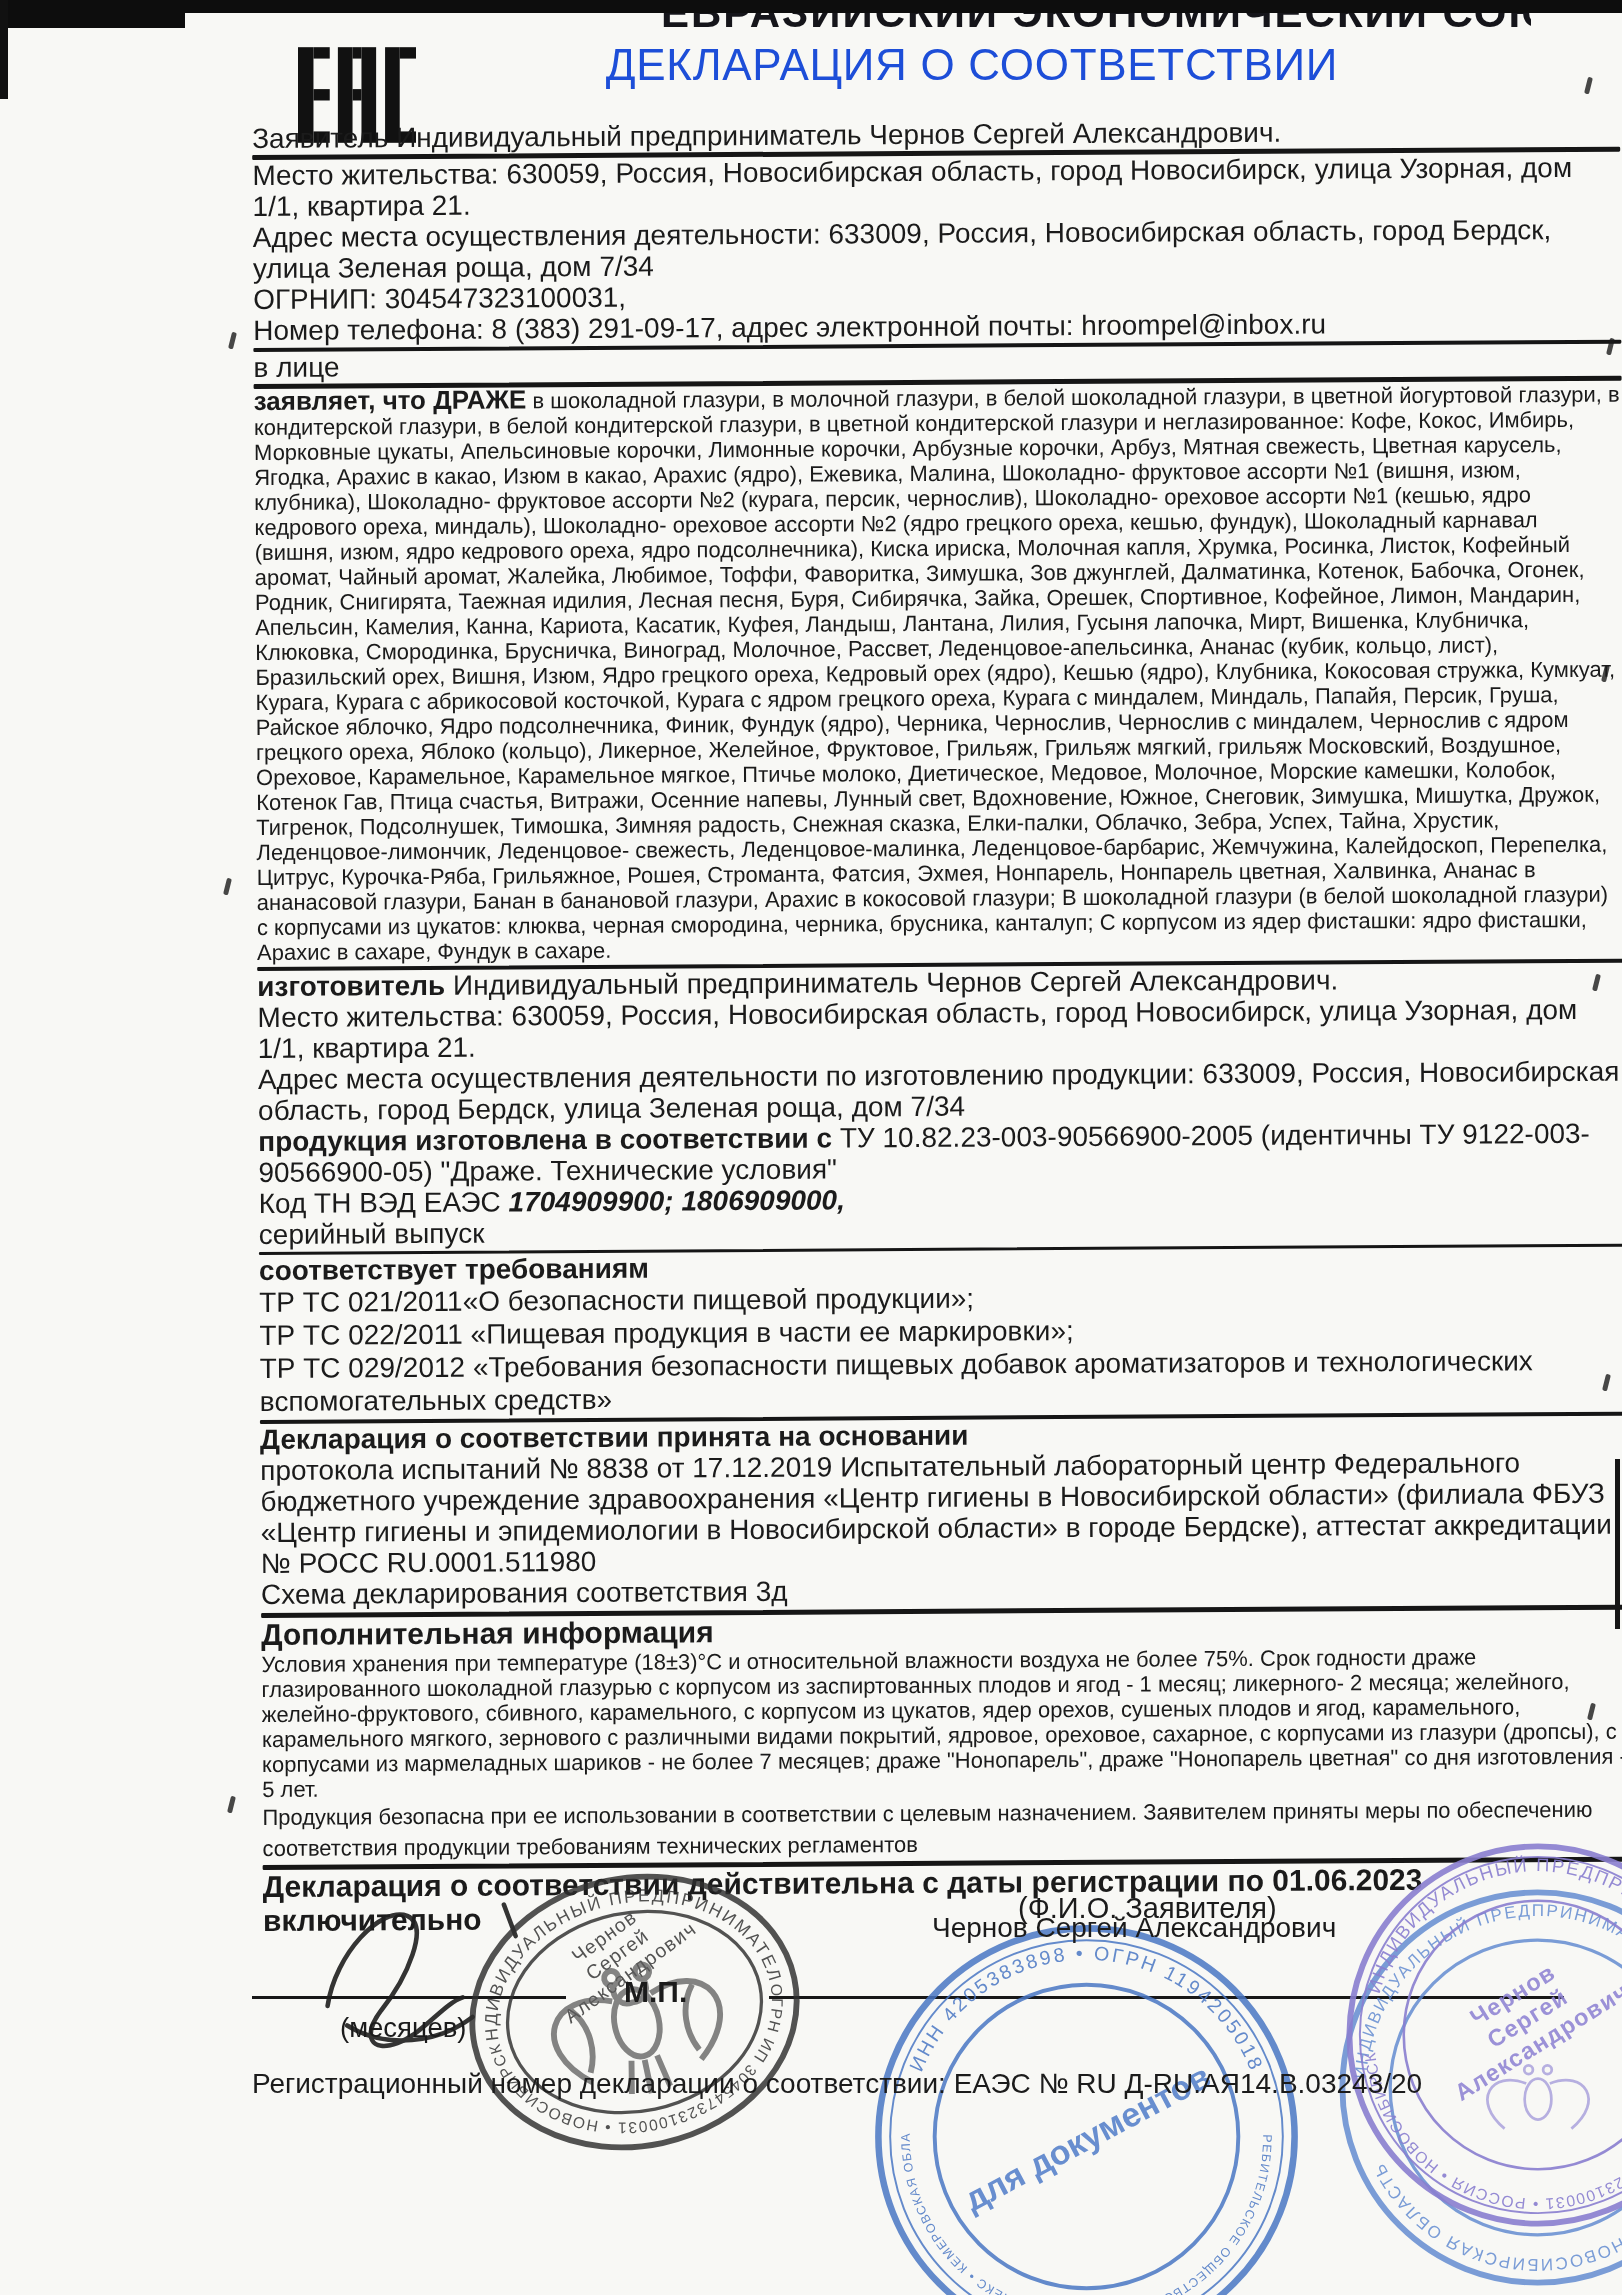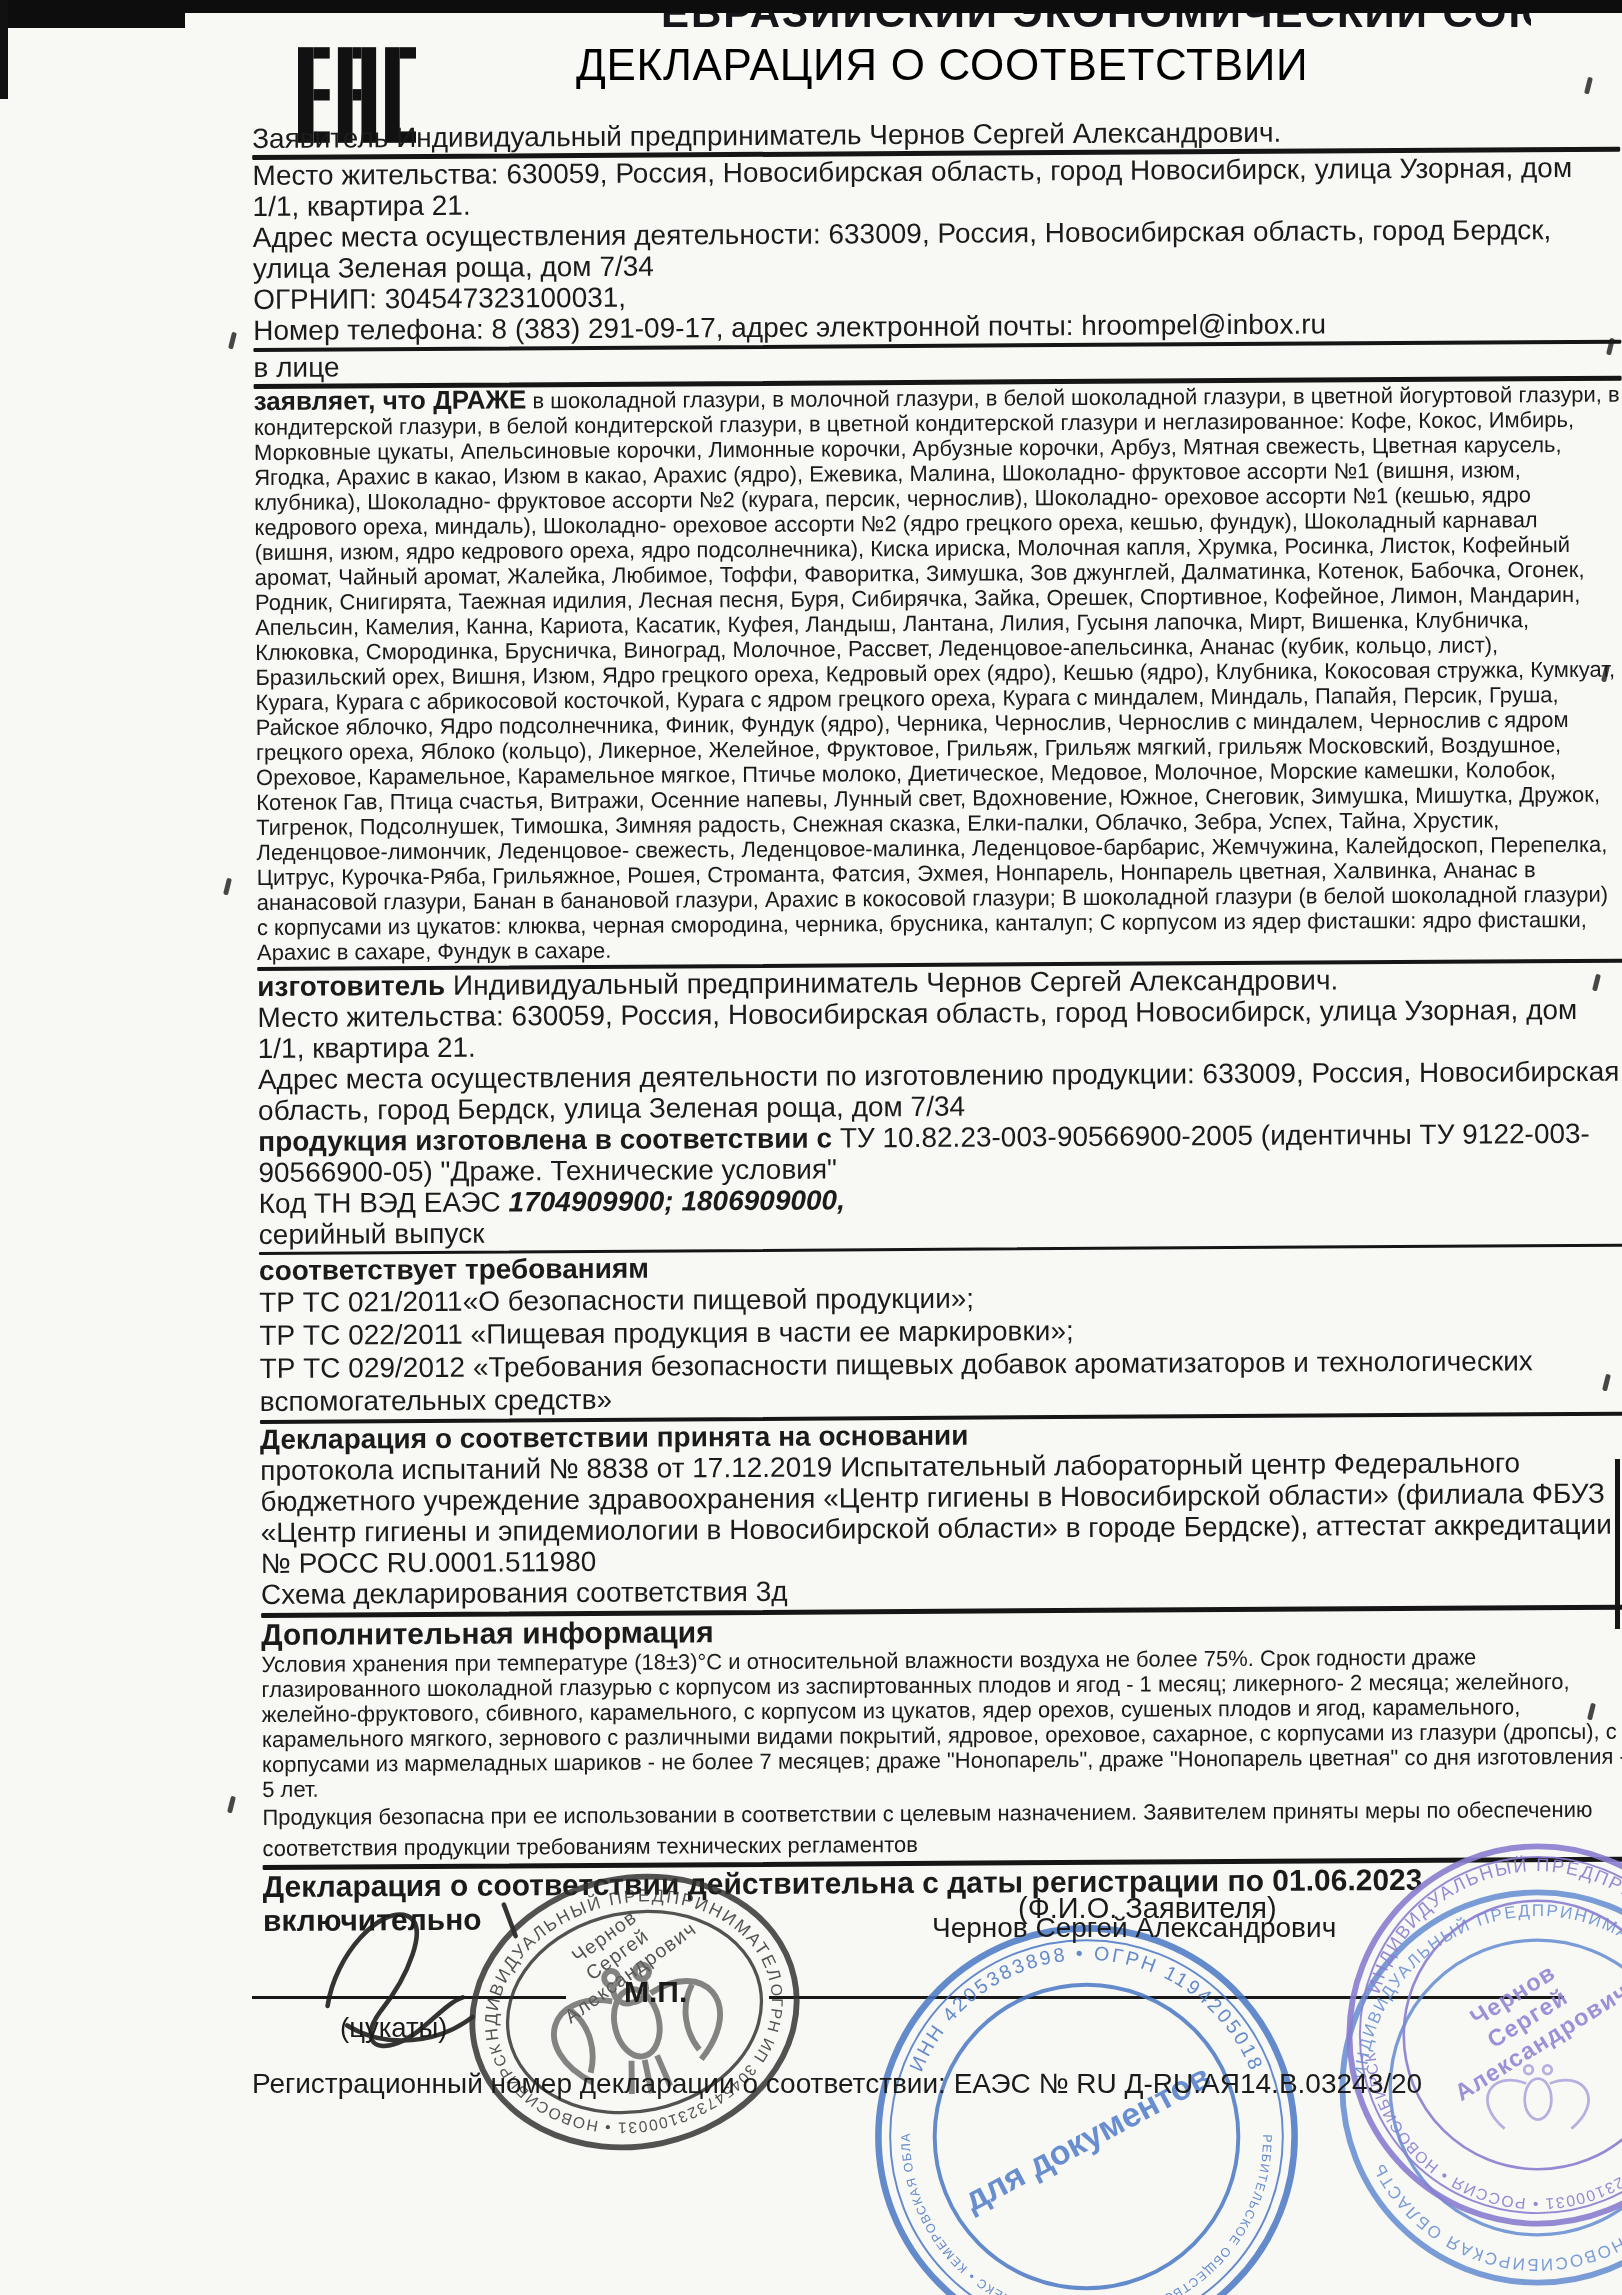--- a/index.html
+++ b/index.html
@@ -9,22 +9,22 @@
   .topbar{position:absolute;left:0;top:0;width:1623px;height:13px;background:#0d0d0d;z-index:5;}
   .corner{position:absolute;left:0;top:0;width:185px;height:27.5px;background:#0d0d0d;z-index:5;}
   .edgestrip{position:absolute;left:0;top:0;width:7.9px;height:99px;background:#111;z-index:5;}
   .edgeline{position:absolute;left:1615px;top:1459px;width:4.6px;height:170px;background:#161616;z-index:5;}
   .mark{position:absolute;width:4.6px;height:17px;background:#1a1a1a;border-radius:2px;
         transform:rotate(14deg);opacity:.8;z-index:5;}
   
   .union-clip{position:absolute;left:661px;top:13px;width:870px;height:25px;overflow:hidden;z-index:2;}
   .union-clip .inner{font-size:42px;line-height:47px;font-weight:700;letter-spacing:2px;
         margin-top:-23.6px;white-space:nowrap;text-align:center;color:#15151a;}
-  .title{position:absolute;left:576px;top:41px;width:792px;text-align:left;font-size:44px;
-        line-height:48px;letter-spacing:0.7px;color:#000000;z-index:2;}
+  .title{position:absolute;left:576px;top:41px;width:792px;text-align:center;font-size:44px;
+        line-height:48px;letter-spacing:0.7px;color:#1d4ed8;z-index:2;}
   .eac{position:absolute;left:298px;top:18.3px;z-index:2;}
   
   .doc{position:absolute;left:252px;top:123px;width:1368px;z-index:2;
        transform:rotate(-0.35deg);transform-origin:0 0;}
   .doc p{margin:0;}
   .t43{font-size:28px;line-height:31px;}
   .tr{font-size:28px;line-height:33px;}
   .prod{font-size:22px;line-height:25px;}
   .small{font-size:22px;line-height:25px;}
   .small2{font-size:22px;line-height:31px;}
@@ -209,20 +209,20 @@
         <ellipse cx="0" cy="-20" rx="34" ry="52"></ellipse>
         <path d="M-30,-60 C-120,-95 -170,-15 -85,55"></path>
         <path d="M30,-60 C120,-95 170,-15 85,55"></path>
       </g>
     </svg>
   </div>
 
   <div class="abs t43" style="left:932px;top:1912px">Чернов Сергей Александрович</div>
   <div class="sigline" style="left:252px;top:1996px;width:314px"></div>
   <div class="sigline" style="left:769px;top:1996px;width:795px"></div>
-  <div class="abs" style="left:340px;top:2012px;font-size:27.5px">(цукаты)</div>
+  <div class="abs" style="left:340px;top:2012px;font-size:27.5px">(месяцев)</div>
   <div class="abs b" style="left:624px;top:1975px;font-size:30px">М.П.</div>
   <div class="abs" style="left:1018px;top:1892px;font-size:29px">(Ф.И.О. Заявителя)</div>
 
   <div class="abs t43" style="left:252px;top:2068px;width:1368px"><span>Регистрационный номер декларации о соответствии:</span><span> ЕАЭС № RU Д-RU.АЯ14.В.03243/20</span></div>
 
 </div>
 
 
 </body></html>

